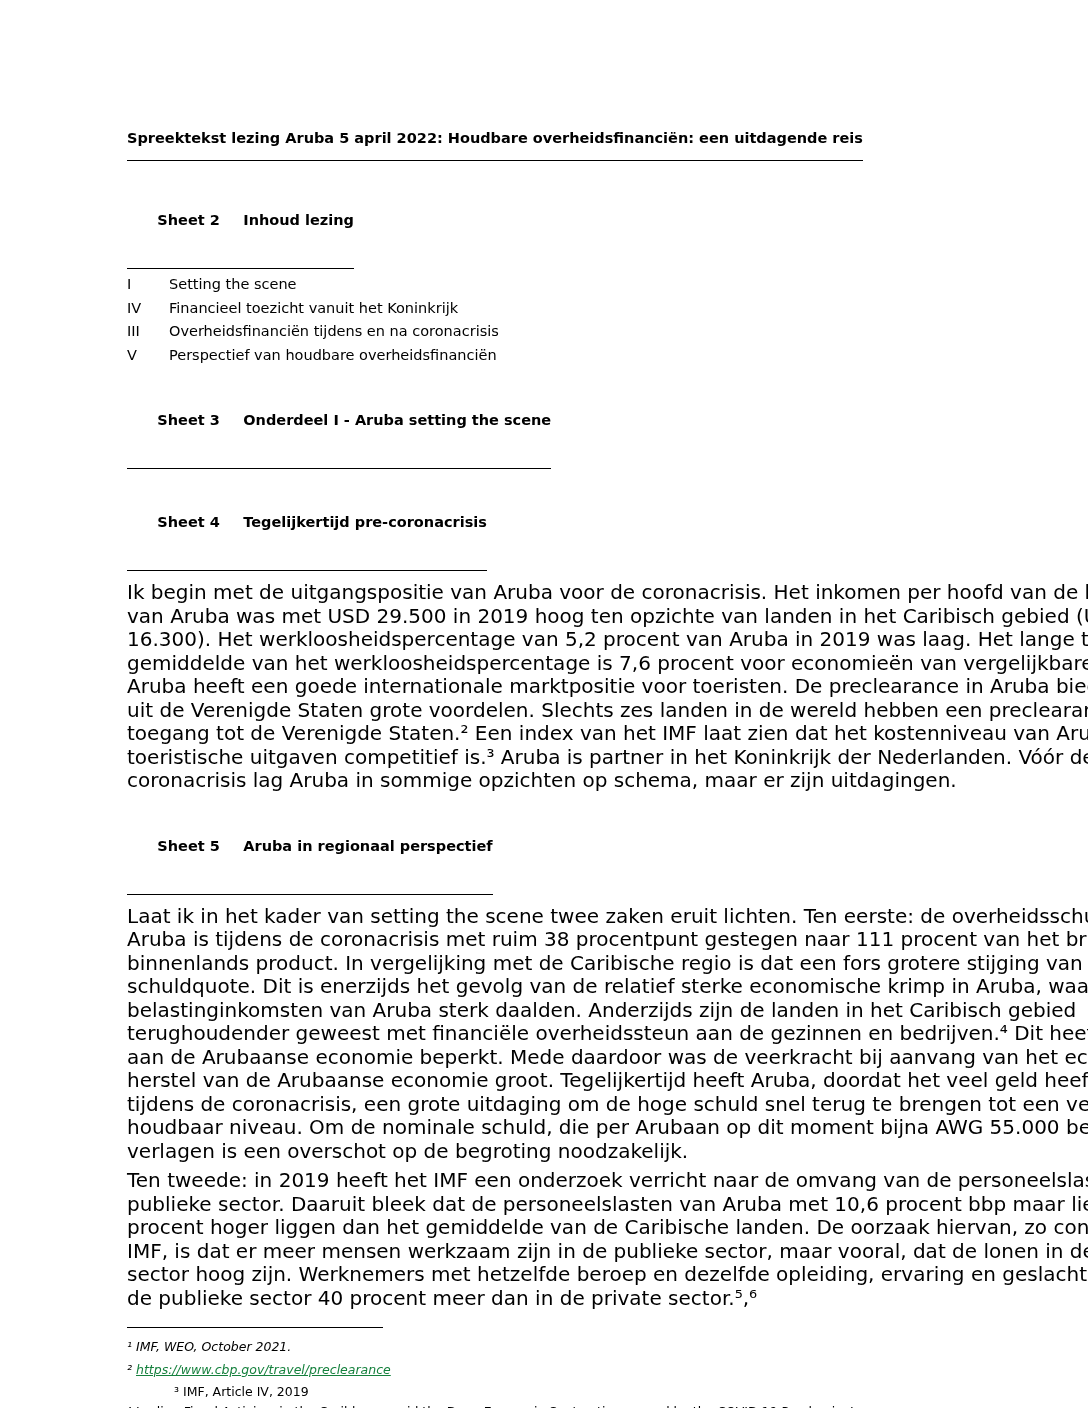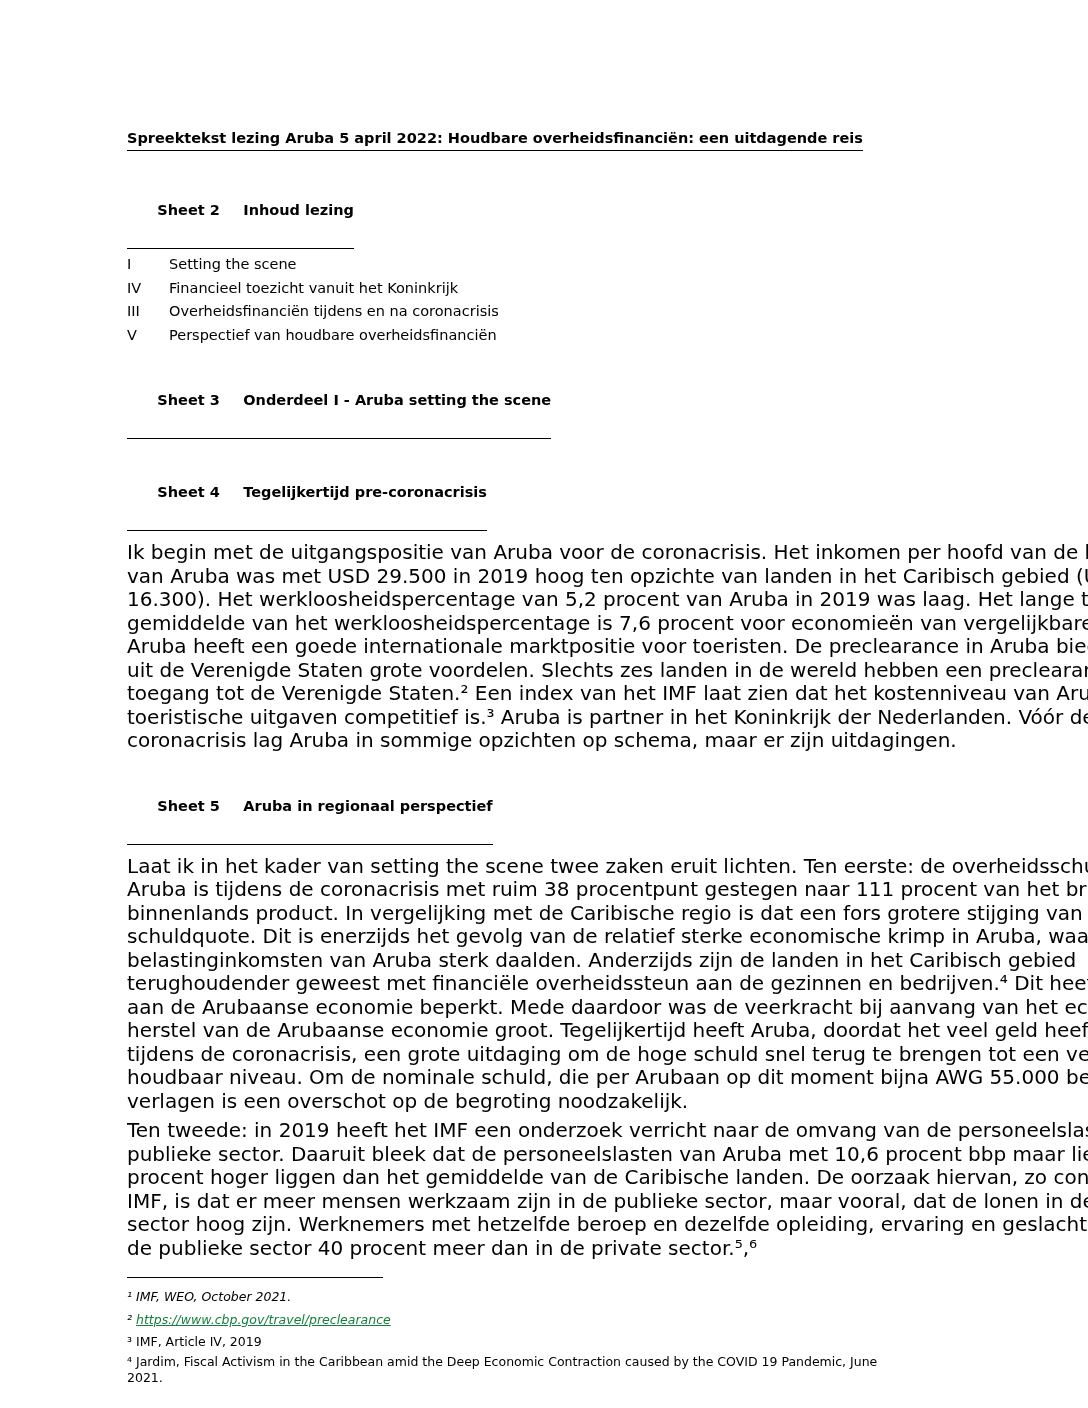--- a/index.html
+++ b/index.html
@@ -12,37 +12,37 @@
     overflow:hidden;
   }
   .page { padding:128px 120px 0 127px; }
 
   .doc-title {
     display:inline-block;
     font-weight:bold;
     font-size:14.5px;
     line-height:21px;
     border-bottom:1.6px solid #000;
-    padding-bottom:1px;
+    padding-bottom:11px;
     white-space:pre;
   }
   .author {
     font-size:14.5px;
     line-height:24px;
     margin-top:6px;
   }
 
   .heading { margin-top:0; }
   .hwrap {
     display:inline-block;
     font-weight:bold;
     font-size:14.5px;
     line-height:21px;
     border-bottom:1.6px solid #000;
-    padding-bottom:6px;
+    padding-bottom:16px;
     white-space:pre;
   }
   .hlabel { display:inline-block; width:86px; }
 
   .mt-s2 { margin-top:28px; }
   .mt-s3 { margin-top:22px; }
   .mt-s4 { margin-top:22px; }
   .mt-s5 { margin-top:22px; }
 
   .toc { margin-top:4px; font-size:14.5px; }
@@ -58,21 +58,21 @@
   .para2 { margin-top:6px; }
 
   .fn-separator {
     margin-top:17px;
     width:256px;
     border-top:1.8px solid #000;
   }
   .footnotes { margin-top:11px; font-size:12.5px; }
   .fn-item { line-height:16.5px; }
   .fn-gap { margin-bottom:6px;font-style:italic; }
-  .fn-gap-sm { margin-bottom:3px; }
+  .fn-gap-sm { margin-bottom:3px;margin-left:47px; }
   .fn-marker { display:inline; }
   .fn-text { white-space:pre-line; }
   .fn-link {
     color:#15803d;
     text-decoration:underline;
     cursor:pointer;
   }
 </style>
 </head>
 <body>

